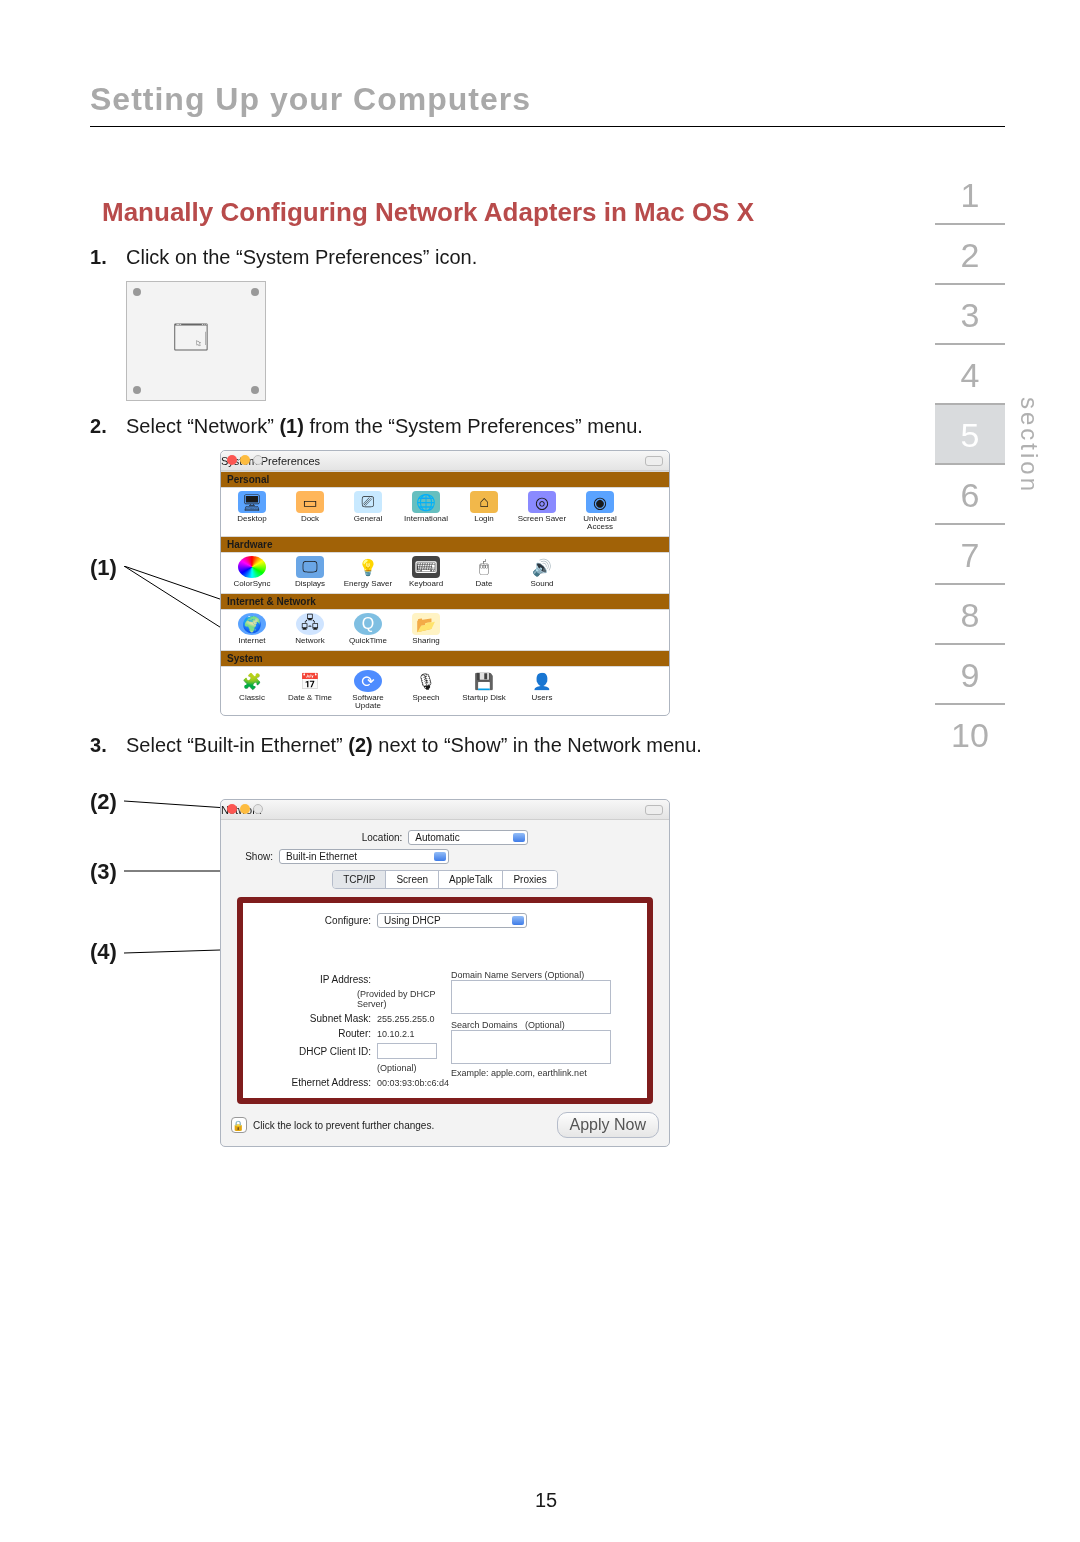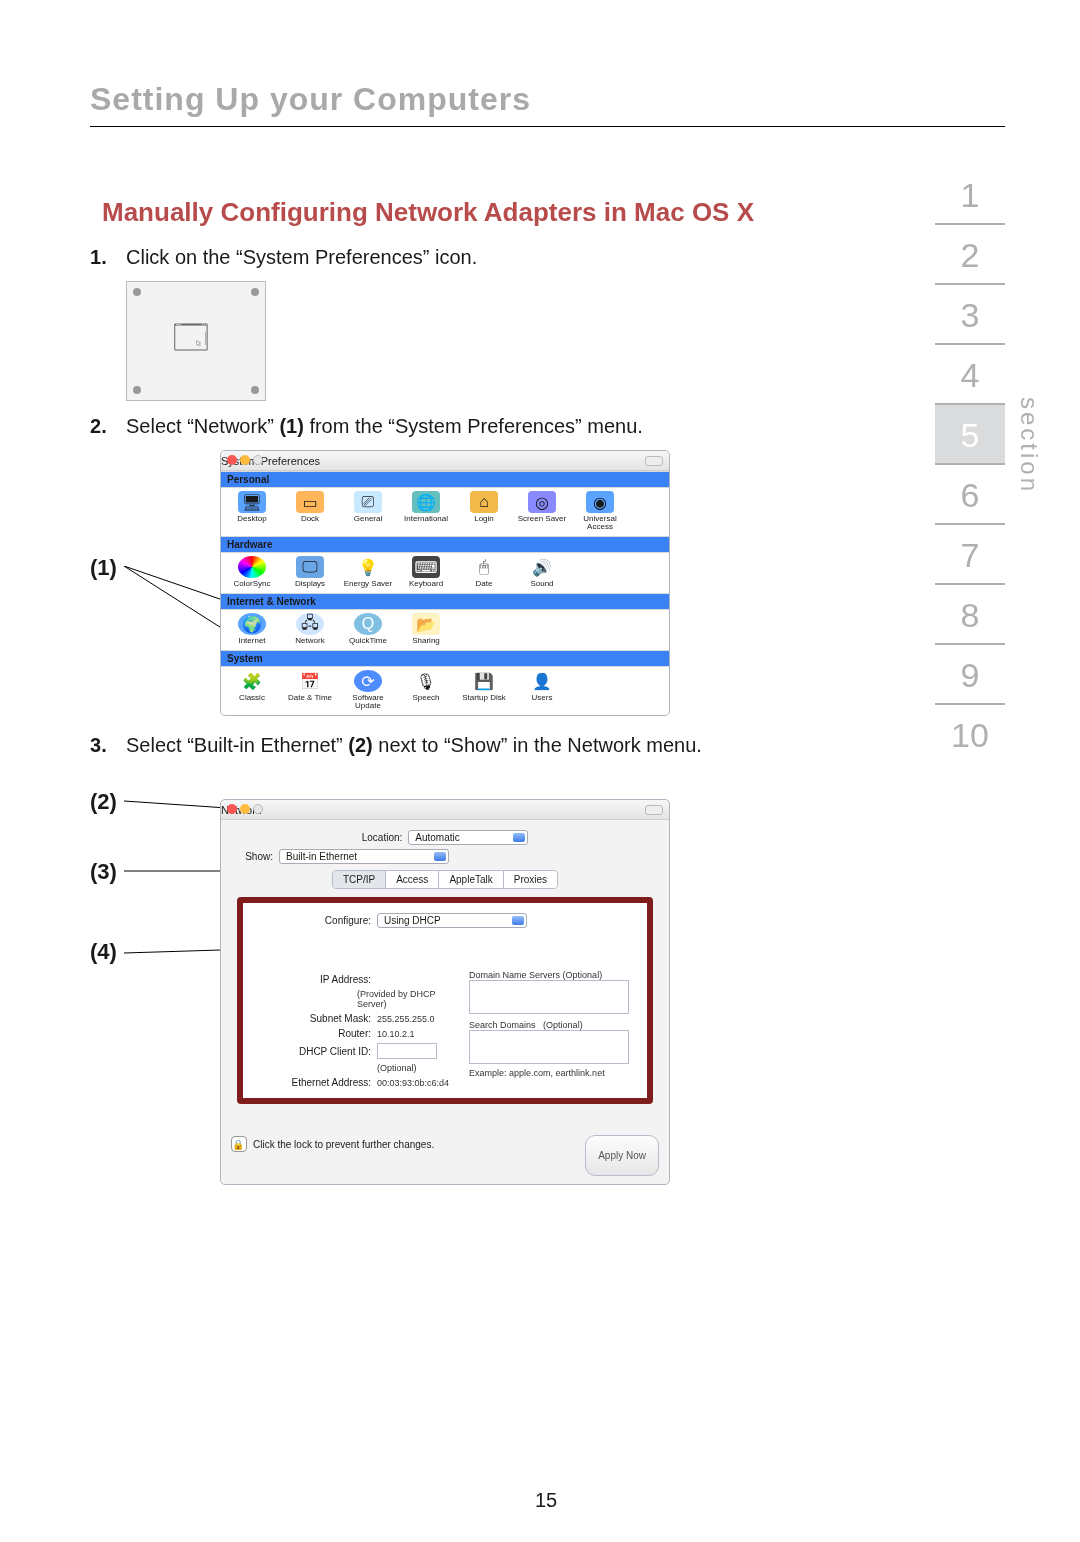--- a/index.html
+++ b/index.html
@@ -104,21 +104,21 @@
     height:20px;line-height:20px;
     background:linear-gradient(#f7f7f7,#e4e4e4);
     border-bottom:1px solid #cfcfcf;border-radius:5px 5px 0 0;
     text-align:left;font-size:11px;
     position:relative;
   }
   .trafficlights{position:absolute;left:6px;top:4px;display:flex;gap:3px;}
   .tl-dot{width:10px;height:10px;border-radius:50%;}
   .red{background:#fc5753}.yellow{background:#fdbc40}.green{background:#e6e6e6;border:1px solid #bbb}
   .col-right{width:18px;height:10px;position:absolute;right:6px;top:5px;border:1px solid #bbb;border-radius:3px;background:#eee;}
-  .cathdr{background:#3b82f6;border-top:1px solid #d8d8d8;border-bottom:1px solid #d8d8d8;padding:2px 6px;font-size:10px;font-weight:700;}
+  .cathdr{background:#a16207;border-top:1px solid #d8d8d8;border-bottom:1px solid #d8d8d8;padding:2px 6px;font-size:10px;font-weight:700;}
   .cathdr:first-of-type{border-top:none;}
   .iconrow{display:flex;flex-wrap:wrap;gap:4px 8px;padding:3px 6px 5px 6px;}
   .pref{display:flex;flex-direction:column;align-items:center;gap:2px;width:50px;}
   .pref .ico{width:28px;height:22px;border-radius:4px;font-size:16px;display:flex;align-items:center;justify-content:center;}
   .pref .lbl{font-size:8px;text-align:center;line-height:1;}
   .csvg{position:absolute;pointer-events:none;}
   
   .netwin{width:450px;margin:6px 0 0 130px;border:1px solid #aeb5c0;border-radius:5px;background:#f3f3f3;font-size:10px;position:relative;padding-bottom:8px;}
   .netwin .inner{padding:6px 12px 0 12px;}
   .frow{display:flex;align-items:center;gap:6px;margin:4px 0;}
@@ -128,21 +128,21 @@
   .tabs{display:flex;border:1px solid #b5bcca;border-radius:4px;overflow:hidden;width:max-content;margin:6px auto 8px auto;}
   .tab{padding:3px 10px;font-size:10px;border-right:1px solid #b5bcca;background:#fff;}
   .tab:last-child{border-right:none;}
   .tab.active{background:#e3e6ea;}
   .panel{background:#fff;border:6px solid #7f1d1d;border-radius:4px;margin:0 4px;padding:6px 8px;}
   .panel .sm{font-size:9px;color:#333;}
   .txt{border:1px solid #b5bcca;background:#fff;height:16px;min-width:60px;font-size:10px;padding:0 3px;}
   .txta{border:1px solid #b5bcca;background:#fff;height:34px;width:160px;}
   .footer{display:flex;align-items:center;gap:6px;padding:8px 10px 0 10px;font-size:10px;}
   .lock{width:16px;height:16px;border:1px solid #999;border-radius:4px;display:flex;align-items:center;justify-content:center;font-size:10px;background:#fff;}
-  .btn{border:1px solid #b5bcca;border-radius:10px;background:linear-gradient(#fdfdfd,#e6e6e6);padding:14px 12px;font-size:10px;color:#555;margin-left:auto;margin-top:23px;}
+  .btn{border:1px solid #b5bcca;border-radius:10px;background:linear-gradient(#fdfdfd,#e6e6e6);padding:3px 12px;font-size:16px;color:#555;margin-left:auto;}
   .lcall{position:absolute;font-weight:700;font-size:22px;}
   .line{stroke:#000;stroke-width:1;fill:none;}
   .pagenum{position:absolute;bottom:30px;left:6px;width:100%;text-align:center;font-size:20px;}
 </style>
 </head>
 <body>
 
 <div class="title">Setting Up your Computers</div>
 <hr class="rule">
 
@@ -351,32 +351,32 @@
           <span>Location:</span>
           <span class="sel">Automatic</span>
         </div>
         <div class="frow">
           <span style="width:40px;text-align:right">Show:</span>
           <span class="sel" style="min-width:170px;">Built-in Ethernet</span>
         </div>
 
         <div class="tabs">
           <div class="tab active">TCP/IP</div>
-          <div class="tab">Access</div>
+          <div class="tab">Screen</div>
           <div class="tab">AppleTalk</div>
           <div class="tab">Proxies</div>
         </div>
 
         <div class="panel">
           <div class="frow">
             <span class="flab">Configure:</span>
             <span class="sel" style="min-width:150px;">Using DHCP</span>
           </div>
 
-          <div style="display:flex;gap:20px;margin-top:42px;">
+          <div style="display:flex;gap:2px;margin-top:42px;">
             <div style="flex:1;">
               <div class="frow">
                   <span class="flab">IP Address:</span>
                   <span class="sm"></span>
                 </div>
               <div class="frow">
                   <span class="flab"></span>
                   <span class="sm">(Provided by DHCP Server)</span>
                 </div>
               <div class="frow">

